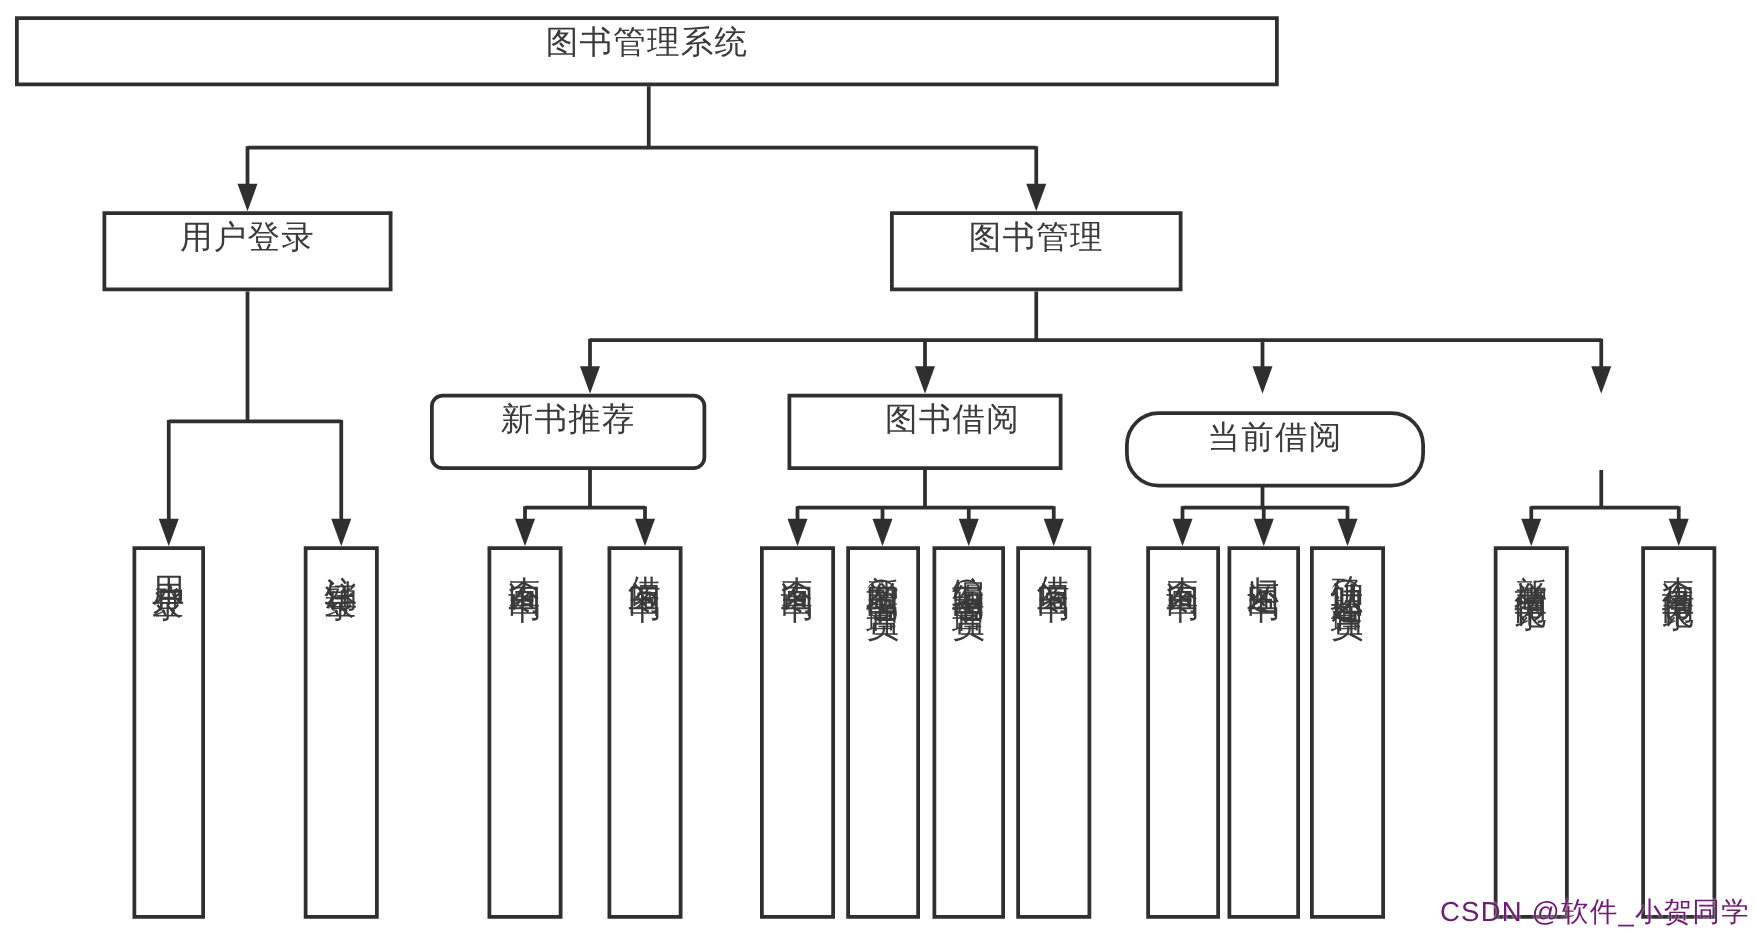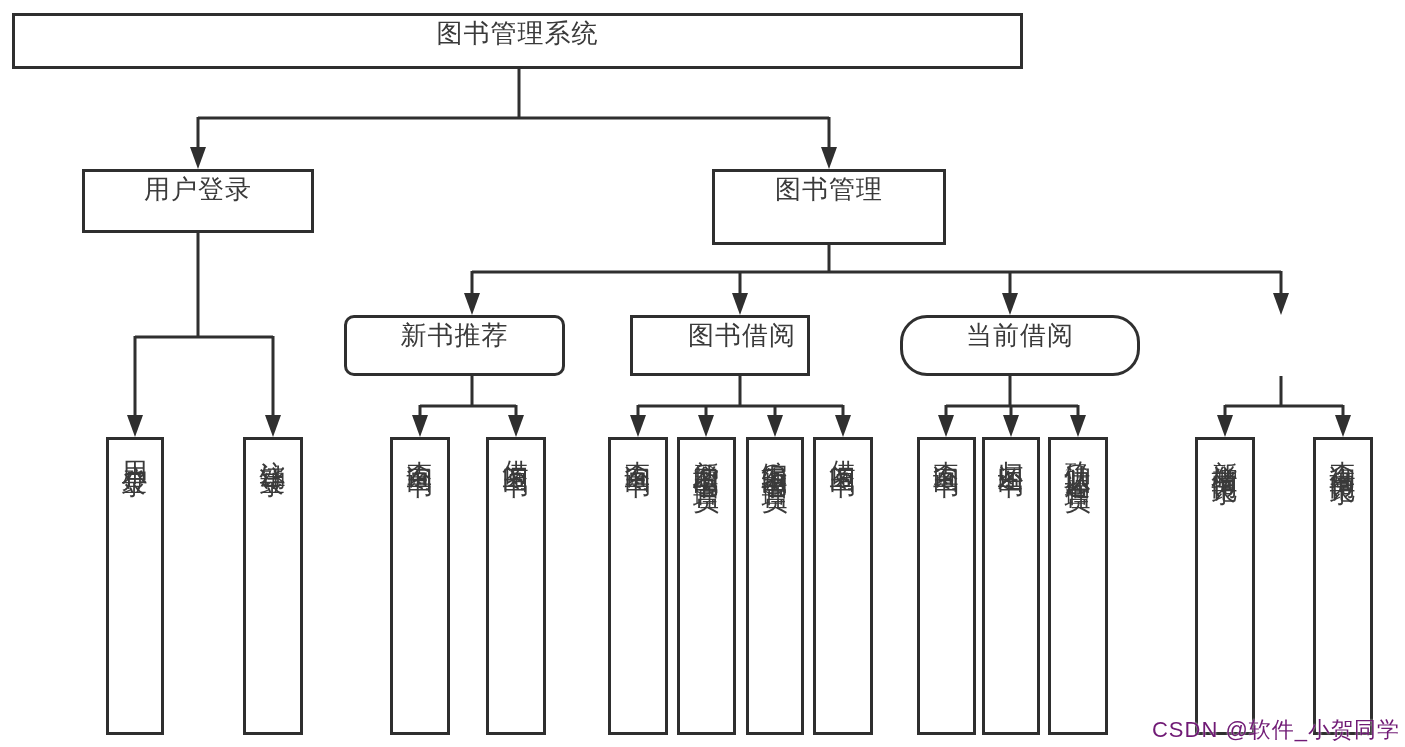--- a/index.html
+++ b/index.html
@@ -98,31 +98,31 @@
     <use href="#arrow" x="1343" y="437"></use>
   </svg>
 
   <div class="node h" style="left:12px; top:13px; width:1011px; height:56px;">
     <span class="lbl">图书管理系统</span>
   </div>
 
   <div class="node h" style="left:82px; top:169px; width:232px; height:64px;">
     <span class="lbl">用户登录</span>
   </div>
-  <div class="node h" style="left:712px; top:169px; width:234px; height:76px;font-family:Liberation Serif, serif;">
+  <div class="node h" style="left:712px; top:169px; width:234px; height:64px;font-family:Liberation Serif, serif;">
     <span class="lbl">图书管理</span>
   </div>
 
   <div class="node h" style="left:344px; top:315px; width:221px; height:61px;border-radius:10px;">
     <span class="lbl">新书推荐</span>
   </div>
-  <div class="node h" style="left:630px; top:315px; width:180px; height:61px;padding-left:44px;">
+  <div class="node h" style="left:630px; top:315px; width:220px; height:61px;padding-left:44px;">
     <span class="lbl">图书借阅</span>
   </div>
-  <div class="node h" style="left:900px; top:315px; width:240px; height:61px;border-radius:27px;">
+  <div class="node h" style="left:900px; top:329px; width:240px; height:61px;border-radius:27px;">
     <span class="lbl">当前借阅</span>
   </div>
 
   <div class="node v" style="left:106px; top:437px; width:58px; height:298px;">
     <span class="vlbl">用户登录</span>
   </div>
   <div class="node v" style="left:243px; top:437px; width:60px; height:298px;">
     <span class="vlbl">注销登录</span>
   </div>
 

